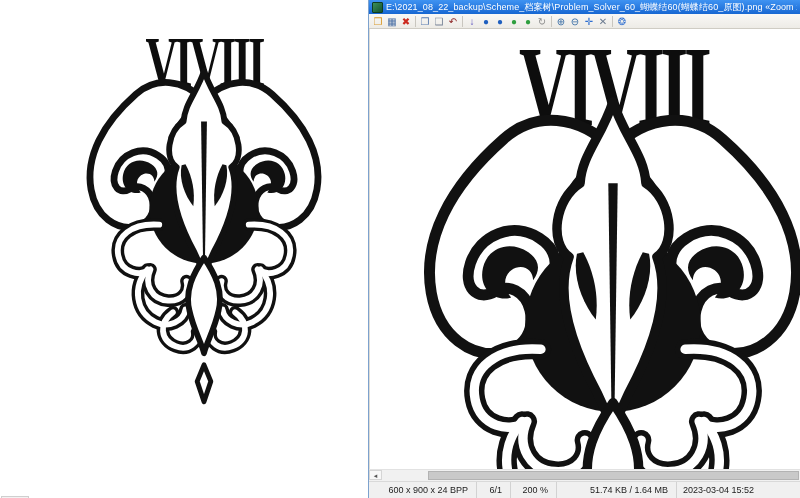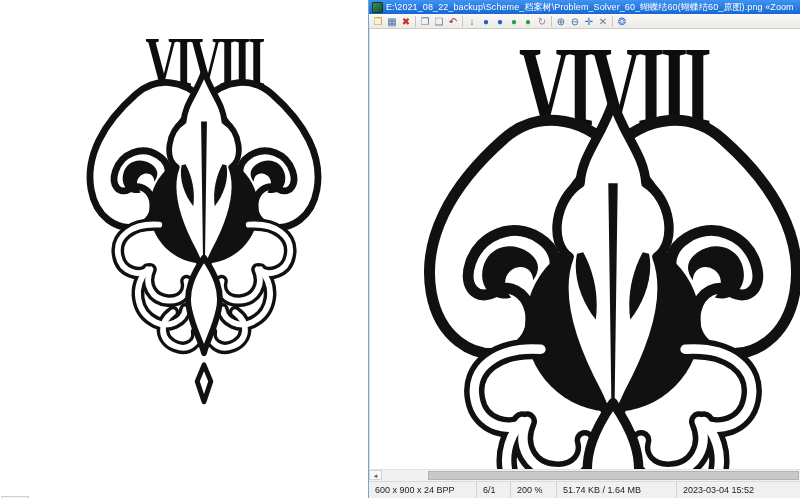--- a/index.html
+++ b/index.html
@@ -28,21 +28,21 @@
   .art-right{position:absolute;left:8px;top:-12px;width:470px;height:627px;}
 
   .hscroll{position:relative;height:12px;background:#f1f1f1;border-top:1px solid #e2e2e2;box-sizing:border-box;}
   .scroll-btn-left{position:absolute;left:0;top:0;width:13px;height:10px;background:#f7f7f7;
                    border:1px solid #d5d5d5;font-size:7px;line-height:9px;text-align:center;color:#555;box-sizing:border-box;}
   .scroll-thumb{position:absolute;left:59px;top:1px;right:1px;height:9px;background:#c9c9c9;
                 border:1px solid #b3b3b3;box-sizing:border-box;}
 
   .statusbar{height:18px;background:#f0f0f0;border-top:1px solid #d9d9d9;display:flex;
              font-size:9px;color:#222;box-sizing:border-box;}
-  .scell{padding:3px 8px 4px 6px;border-right:1px solid #d2d2d2;white-space:nowrap;height:100%;box-sizing:border-box;}
+  .scell{padding:3px 8px 4px 6px;border-right:1px solid #d2d2d2;white-space:nowrap;height:100%;box-sizing:border-box;text-align:right;}
   .scell:last-child{border-right:none;}
 </style>
 </head>
 <body>
 
 <svg width="0" height="0" style="position:absolute" aria-hidden="true">
   <defs>
     <path id="p-horn" d="M150,84 C128,62 100,60 80,78 C46,108 28,142 34,176 C39,204 60,218 80,214 C94,211 100,199 97,187 C94,175 83,170 75,175 C63,182 54,172 59,157 C65,139 86,130 103,141 C111,146 114,153 113,161 C122,152 124,136 117,123 C126,105 138,93 150,84 Z"></path>
     <path id="p-claw" d="M96,150 C84,142 70,147 67,160 C64,173 74,182 85,179 C79,172 80,163 88,160 C94,158 99,162 99,168 C104,161 103,155 96,150 Z"></path>
     <path id="p-flo1" fill="none" d="M104,212 C76,210 58,224 62,244 C65,261 84,266 95,258 C88,274 97,289 113,290 C127,291 135,281 132,270"></path>

